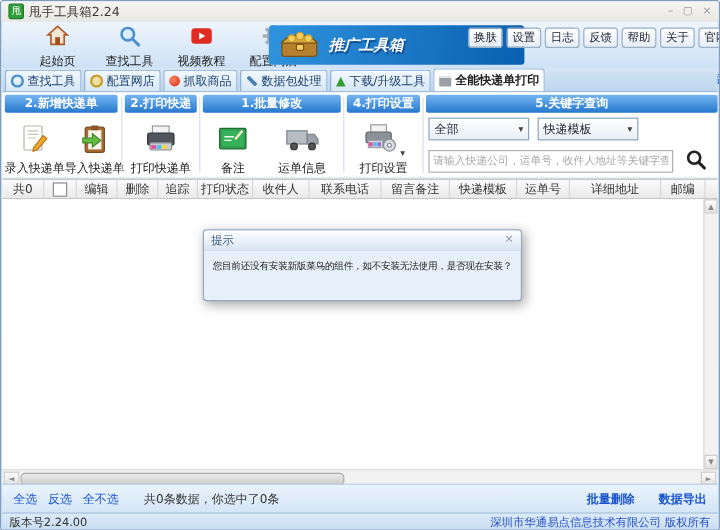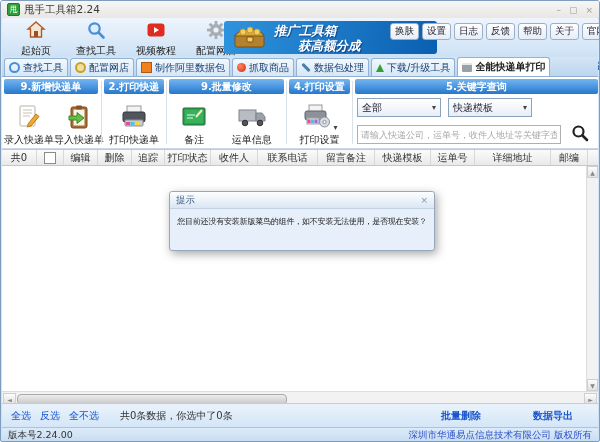--- a/index.html
+++ b/index.html
@@ -11,21 +11,21 @@
   
   .titlebar{position:absolute;left:0;top:0;right:0;height:17px;background:linear-gradient(#f7f6f4,#e9e7e4);
             display:flex;align-items:center;padding:0 6px;color:#3a3a3a;border-bottom:1px solid #d6d3cf}
   .app-icon{width:11px;height:11px;background:#2e9e3a;border:1px solid #1d7a28;border-radius:2px;color:#fff;
             font-size:8px;line-height:11px;text-align:center;margin-right:4px;flex:0 0 auto}
   .win-title{font-size:10.5px}
   .winctl{margin-left:auto;display:flex;gap:8px;color:#9a9a9a;font-size:9px}
 
   
   .toolbar{position:absolute;left:1px;right:1px;top:17px;height:39px;background:linear-gradient(#eef5fd,#cde1f5)}
-  .quick{position:absolute;left:8px;top:2px;display:flex;gap:8px}
+  .quick{position:absolute;left:20px;top:2px;display:flex;gap:8px}
   .ql-item{width:52px;display:flex;flex-direction:column;align-items:center;gap:1px;cursor:pointer}
   .ql-label{font-size:10px;color:#222;white-space:nowrap}
   .banner{position:absolute;left:222px;top:3px;width:213px;height:33px;border-radius:3px;cursor:pointer;
           background:linear-gradient(100deg,#2e93dd,#0a5fb0);display:flex;align-items:center;color:#fff;overflow:hidden}
   .banner svg{margin:0 6px 0 8px}
   .banner-text{font-weight:bold;font-style:italic;font-size:12.5px;line-height:15px;text-shadow:1px 1px 1px rgba(0,0,60,.45);white-space:nowrap}
   .banner-line2{padding-left:24px}
   .tb-buttons{position:absolute;left:388px;top:5px;display:flex;gap:3px}
   .tb-btn{height:15px;padding:0 4px;border:1px solid #9ab0c6;border-radius:3px;background:linear-gradient(#ffffff,#e5edf6);
           font-size:9.5px;color:#223;display:flex;align-items:center;white-space:nowrap;cursor:pointer}
@@ -86,21 +86,21 @@
           background:linear-gradient(#fcfcfc,#e2e2e2);border:1px solid #cfcfcf;box-sizing:border-box;cursor:pointer}
   .hs-thumb{position:absolute;left:15px;top:2px;width:268px;height:9px;border-radius:4px;border:1px solid #aaa;
             background:linear-gradient(#ececec,#c9c9c9);cursor:grab}
 
   
   .footer{position:absolute;left:1px;right:1px;top:402px;height:24px;background:linear-gradient(#eaf3fc,#d4e6f7);
           border-top:1px solid #b8cfe6;display:flex;align-items:center;padding:0 9px;font-size:10px;box-sizing:border-box}
   .flink{color:#1a55cc;margin-right:9px;cursor:pointer;white-space:nowrap}
   .fsummary{color:#333;margin-left:12px;white-space:nowrap}
   .fright{margin-left:auto;display:flex;gap:20px}
-  .fright .flink{margin:16px;font-weight:bold}
+  .fright .flink{margin:0;font-weight:bold}
   .statusbar{position:absolute;left:1px;right:1px;top:426px;height:15px;background:linear-gradient(#dcebf9,#c7dcf0);
              border-top:1px solid #aac4de;display:flex;align-items:center;padding:0 6px;font-size:9.5px;color:#333;box-sizing:border-box}
   .sb-right{margin-left:auto;color:#2a50c8}
 
   
   .dialog{position:absolute;left:168px;top:190px;width:264px;height:58px;background:#e7f0fa;border:1px solid #97a8bd;
           border-radius:3px;box-shadow:2px 3px 10px rgba(0,0,0,.35);z-index:10}
   .dlg-title{height:16px;background:linear-gradient(#fdfeff,#d9e6f4);border-bottom:1px solid #c3d2e2;display:flex;
              align-items:center;padding:0 6px;font-size:9.5px;color:#3a5a7a;border-radius:3px 3px 0 0}
   .dlg-close{margin-left:auto;color:#8a93a3;font-size:9px;cursor:pointer}
@@ -167,21 +167,20 @@
       <span><svg width="36" height="28">
             <rect x="3" y="12" width="29" height="13" rx="2" fill="#b5812f" stroke="#7a5214"></rect>
             <path d="M3 14 a15 9 0 0 1 29 0 z" fill="#d8a83f" stroke="#7a5214"></path>
             <circle cx="11" cy="10" r="3" fill="#f4cf5e" stroke="#c89a2a"></circle>
             <circle cx="18" cy="8" r="3" fill="#f4cf5e" stroke="#c89a2a"></circle>
             <circle cx="25" cy="10" r="3" fill="#f4cf5e" stroke="#c89a2a"></circle>
             <rect x="15" y="15" width="6" height="5" rx="1" fill="#f4cf5e" stroke="#7a5214"></rect>
           </svg></span>
       <div class="banner-text">
         <div>推广工具箱</div>
-        <div class="banner-line2">获高额分成</div>
       </div>
     </div>
 
     <div class="tb-buttons">
       <div class="tb-btn">换肤</div>
       <div class="tb-btn">设置</div>
       <div class="tb-btn">日志</div>
       <div class="tb-btn">反馈</div>
       <div class="tb-btn">帮助</div>
       <div class="tb-btn">关于</div>
@@ -205,24 +204,20 @@
   <div class="tabrow">
     <div class="tab">
       <span class="ti t-search"></span>
       <span>查找工具</span>
     </div>
     <div class="tab">
       <span class="ti t-gear"></span>
       <span>配置网店</span>
     </div>
     <div class="tab">
-      <span class="ti t-package"></span>
-      <span>制作阿里数据包</span>
-    </div>
-    <div class="tab">
       <span class="ti t-grab"></span>
       <span>抓取商品</span>
     </div>
     <div class="tab">
       <span class="ti t-tool"></span>
       <span>数据包处理</span>
     </div>
     <div class="tab">
       <span class="ti t-up"></span>
       <span>下载/升级工具</span>
@@ -232,21 +227,21 @@
       <span>全能快递单打印</span>
     </div>
 
   </div>
 
   <div class="content">
 
     <div class="ribbon">
 
       <div class="rb-sec" style="left:2px;width:94px">
-        <div class="rb-head">9.新增快递单</div>
+        <div class="rb-head">2.新增快递单</div>
         <div class="rb-items">
           <div class="rb-item">
             <span><svg width="26" height="26" viewBox="0 0 26 26">
                   <rect x="4" y="2" width="15" height="20" fill="#fff" stroke="#b9b3a8" rx="1"></rect>
                   <line x1="7" y1="6" x2="16" y2="6" stroke="#c8c2b6"></line>
                   <line x1="7" y1="9" x2="16" y2="9" stroke="#c8c2b6"></line>
                   <line x1="7" y1="12" x2="14" y2="12" stroke="#c8c2b6"></line>
                   <path d="M12 20 L20 10 L23 12.5 L15 22 L11.5 23 Z" fill="#f0a830" stroke="#b87818"></path>
                 </svg></span>
             <span>录入快递单</span>
@@ -276,21 +271,21 @@
                   <rect x="10.5" y="18" width="4" height="3" fill="#4cc2e8"></rect>
                   <rect x="15" y="18" width="4" height="3" fill="#f4d73e"></rect>
                 </svg></span>
             <span>打印快递单</span>
           </div>
         </div>
       </div>
       <div class="rb-div" style="left:164px"></div>
 
       <div class="rb-sec" style="left:167px;width:115px">
-        <div class="rb-head">9.批量修改</div>
+        <div class="rb-head">1.批量修改</div>
         <div class="rb-items">
           <div class="rb-item">
             <span><svg width="26" height="26">
                   <rect x="2" y="4" width="22" height="17" rx="1" fill="#2f9e4f" stroke="#1d6e33"></rect>
                   <rect x="4" y="6" width="18" height="13" fill="#37b25b"></rect>
                   <path d="M6 11 L14 11 M6 14 L12 14" stroke="#eafbef" stroke-width="1.2"></path>
                   <path d="M15 13 L21 6" stroke="#f6e8c8" stroke-width="2"></path>
                 </svg></span>
             <span>备注</span>
           </div>

